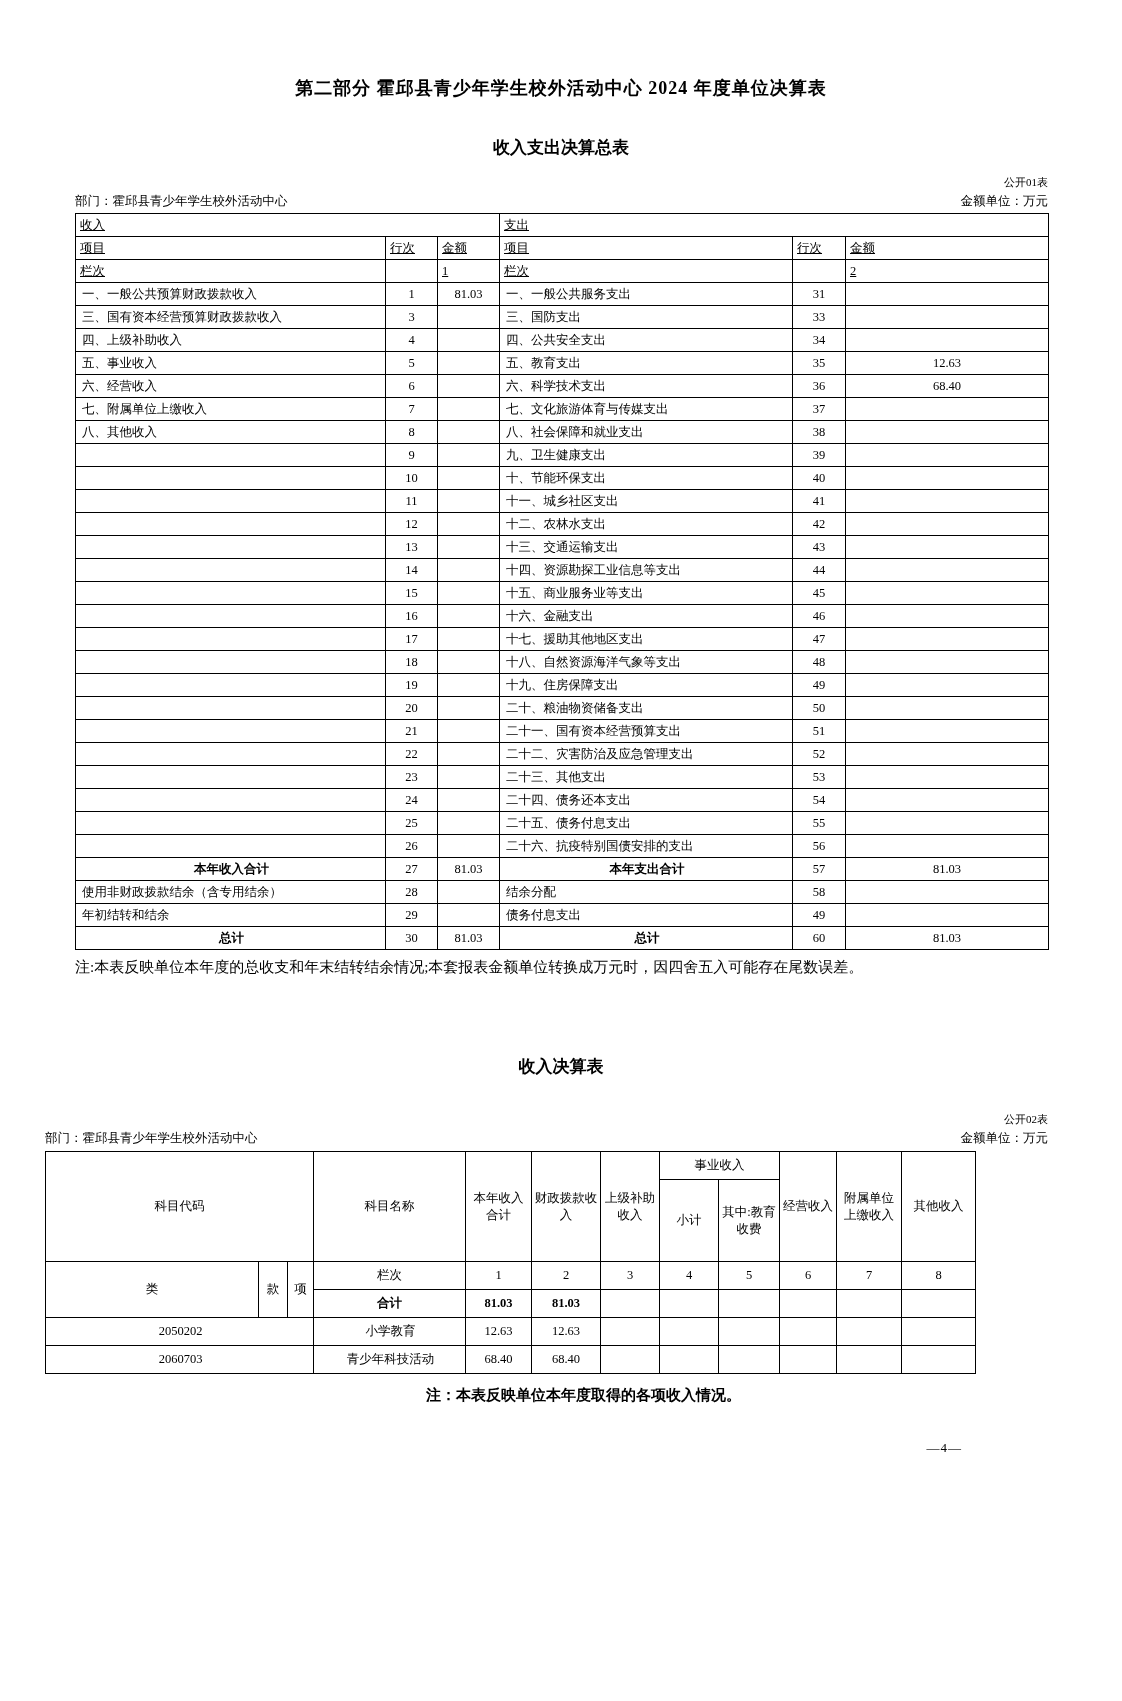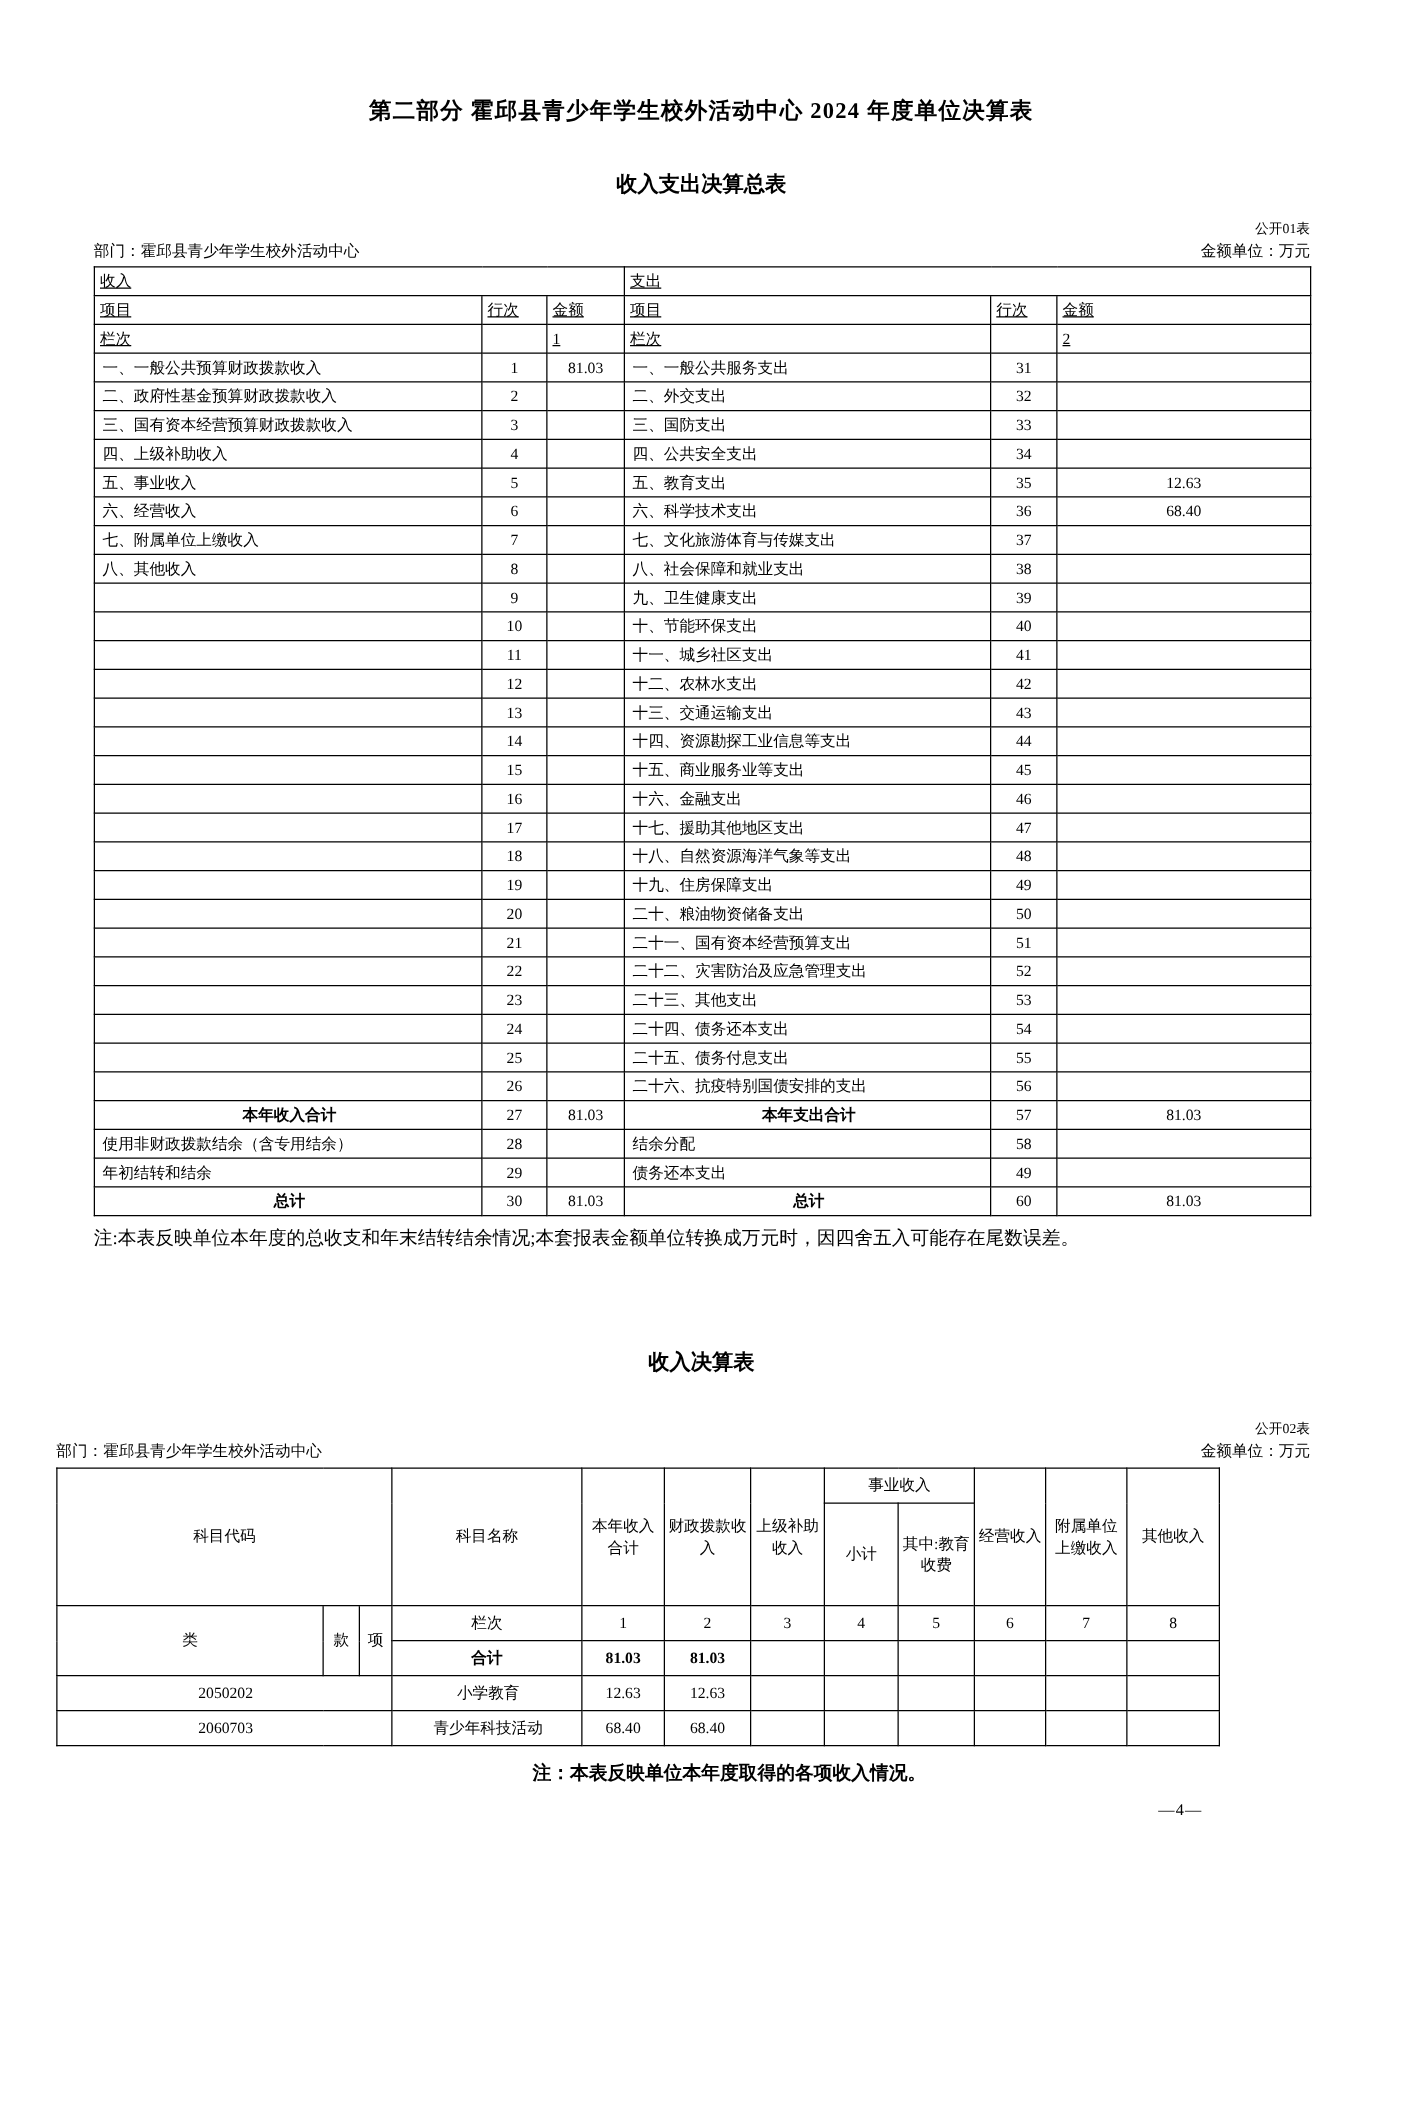--- a/index.html
+++ b/index.html
@@ -86,28 +86,20 @@
     <tbody>
       <tr>
         <td class="t1-item">一、一般公共预算财政拨款收入</td>
         <td class="t1-no">1</td>
         <td class="t1-amt">81.03</td>
         <td class="t1-item">一、一般公共服务支出</td>
         <td class="t1-no">31</td>
         <td class="t1-amt"></td>
       </tr>
       <tr>
-        <td class="t1-item">二、政府性基金预算财政拨款收入</td>
-        <td class="t1-no">2</td>
-        <td class="t1-amt"></td>
-        <td class="t1-item">二、外交支出</td>
-        <td class="t1-no">32</td>
-        <td class="t1-amt"></td>
-      </tr>
-      <tr>
         <td class="t1-item">三、国有资本经营预算财政拨款收入</td>
         <td class="t1-no">3</td>
         <td class="t1-amt"></td>
         <td class="t1-item">三、国防支出</td>
         <td class="t1-no">33</td>
         <td class="t1-amt"></td>
       </tr>
       <tr>
         <td class="t1-item">四、上级补助收入</td>
         <td class="t1-no">4</td>
@@ -305,21 +297,21 @@
         <td class="t1-no">28</td>
         <td class="t1-amt"></td>
         <td class="t1-item">结余分配</td>
         <td class="t1-no">58</td>
         <td class="t1-amt"></td>
       </tr>
       <tr>
         <td class="t1-item">年初结转和结余</td>
         <td class="t1-no">29</td>
         <td class="t1-amt"></td>
-        <td class="t1-item">债务还本支出</td>
+        <td class="t1-item">债务付息支出</td>
         <td class="t1-no">49</td>
         <td class="t1-amt"></td>
       </tr>
       <tr>
         <td class="t1-item bold t1-center">总计</td>
         <td class="t1-no">30</td>
         <td class="t1-amt">81.03</td>
         <td class="t1-item bold t1-center">总计</td>
         <td class="t1-no">60</td>
         <td class="t1-amt">81.03</td>

